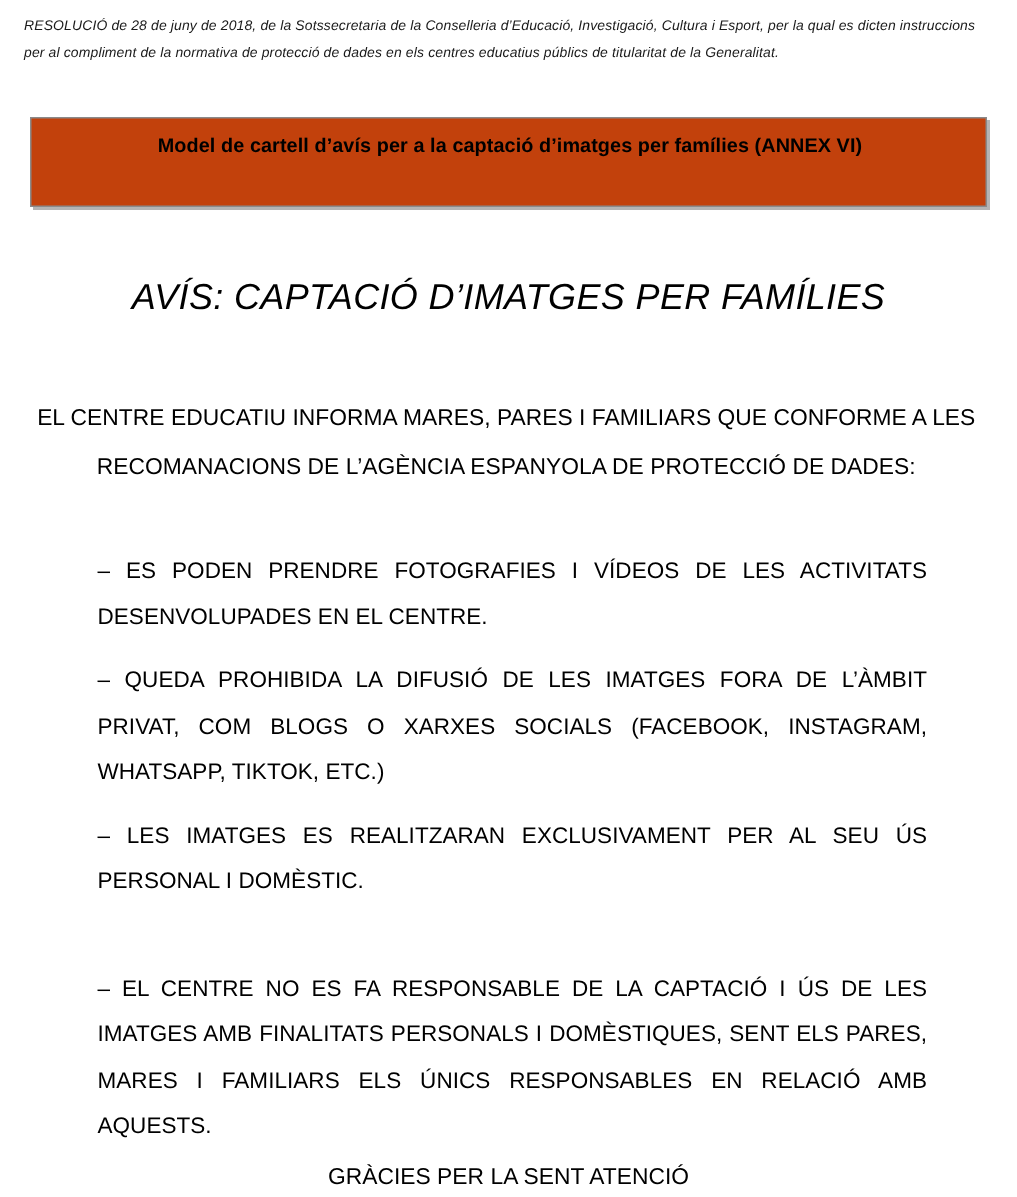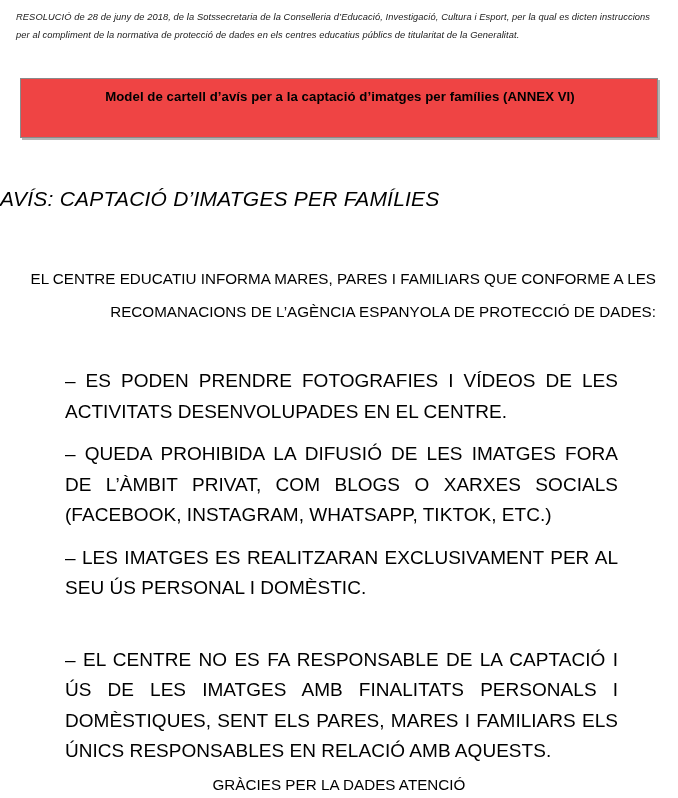--- a/index.html
+++ b/index.html
@@ -41,68 +41,69 @@
 
   
   .title-box {
     position: absolute;
     left: 20px;
     top: 78px;
     width: 638px;
     height: 60px;
     border: 1px solid #8a8a8a;
     box-sizing: border-box;
-    background: #ef4444;
+    background: #c2410c;
     box-shadow: 2px 2px 0 0 #b4b4b4;
   }
   .title-box-text {
     position: absolute;
     left: 0;
     top: 9px;
     width: 638px;
     text-align: center;
     font-weight: bold;
     font-size: 13.2px;
     line-height: 18px;
     letter-spacing: 0.005em;
   }
 
   
   .main-heading {
     position: absolute;
     left: 0;
     top: 186px;
     width: 678px;
+    text-align: center;
     font-style: italic;
-    font-size: 21px;
+    font-size: 24px;
     line-height: 26px;
     letter-spacing: 0.01em;
   }
 
   
   .intro {
     position: absolute;
     left: 19px;
     top: 262px;
     width: 637px;
     font-size: 15.2px;
     line-height: 33px;
-    text-align: right;
+    text-align: center;
     letter-spacing: 0.002em;
   }
 
   
   .bullets {
     position: absolute;
     left: 65px;
     top: 366px;
     width: 553px;
   }
   .bullet {
-    font-size: 19px;
+    font-size: 15px;
     line-height: 30.5px;
     text-align: justify;
     text-justify: inter-word;
     letter-spacing: 0.002em;
     margin-bottom: 12px;
   }
   .bullet:last-child {
     margin-bottom: 0;
     margin-top: 41px;
   }
@@ -134,15 +135,15 @@
 
   <div class="intro">EL CENTRE EDUCATIU INFORMA MARES, PARES I FAMILIARS QUE CONFORME A LES RECOMANACIONS DE L’AGÈNCIA ESPANYOLA DE PROTECCIÓ DE DADES:</div>
 
   <div class="bullets">
     <div class="bullet">– ES PODEN PRENDRE FOTOGRAFIES I VÍDEOS DE LES ACTIVITATS DESENVOLUPADES EN EL CENTRE.</div>
     <div class="bullet">– QUEDA PROHIBIDA LA DIFUSIÓ DE LES IMATGES FORA DE L’ÀMBIT PRIVAT, COM BLOGS O XARXES SOCIALS (FACEBOOK, INSTAGRAM, WHATSAPP, TIKTOK, ETC.)</div>
     <div class="bullet">– LES IMATGES ES REALITZARAN EXCLUSIVAMENT PER AL SEU ÚS PERSONAL I DOMÈSTIC.</div>
     <div class="bullet">– EL CENTRE NO ES FA RESPONSABLE DE LA CAPTACIÓ I ÚS DE LES IMATGES AMB FINALITATS PERSONALS I DOMÈSTIQUES, SENT ELS PARES, MARES I FAMILIARS ELS ÚNICS RESPONSABLES EN RELACIÓ AMB AQUESTS.</div>
   </div>
 
-  <div class="footer-thanks">GRÀCIES PER LA DADES ATENCIÓ</div>
+  <div class="footer-thanks">GRÀCIES PER LA SENT ATENCIÓ</div>
 
 </div>
 
 </body></html>

